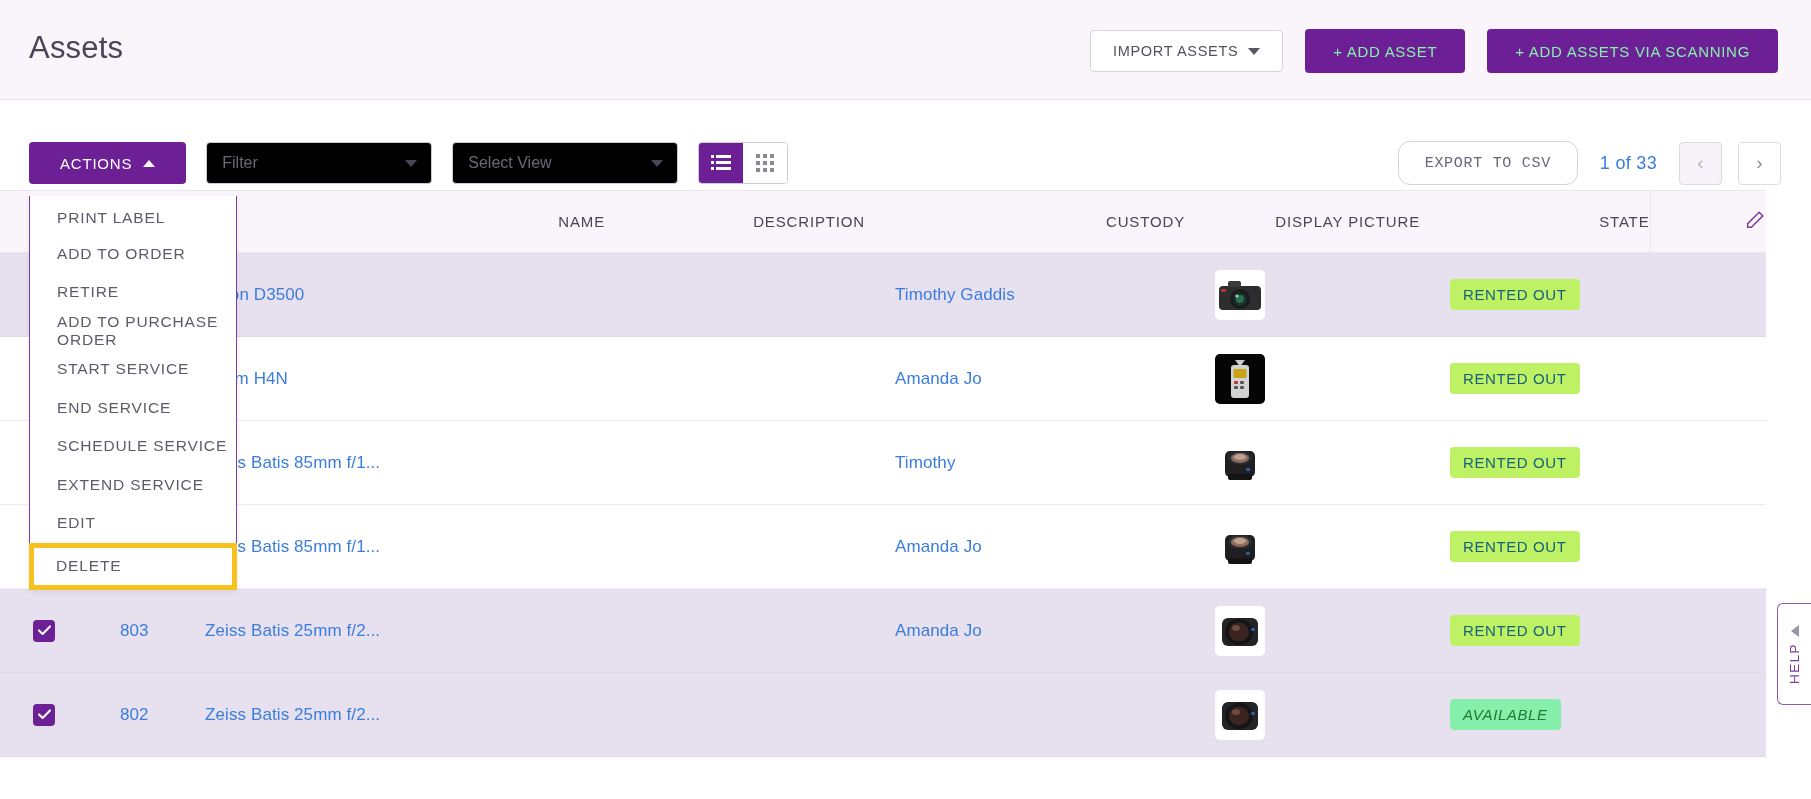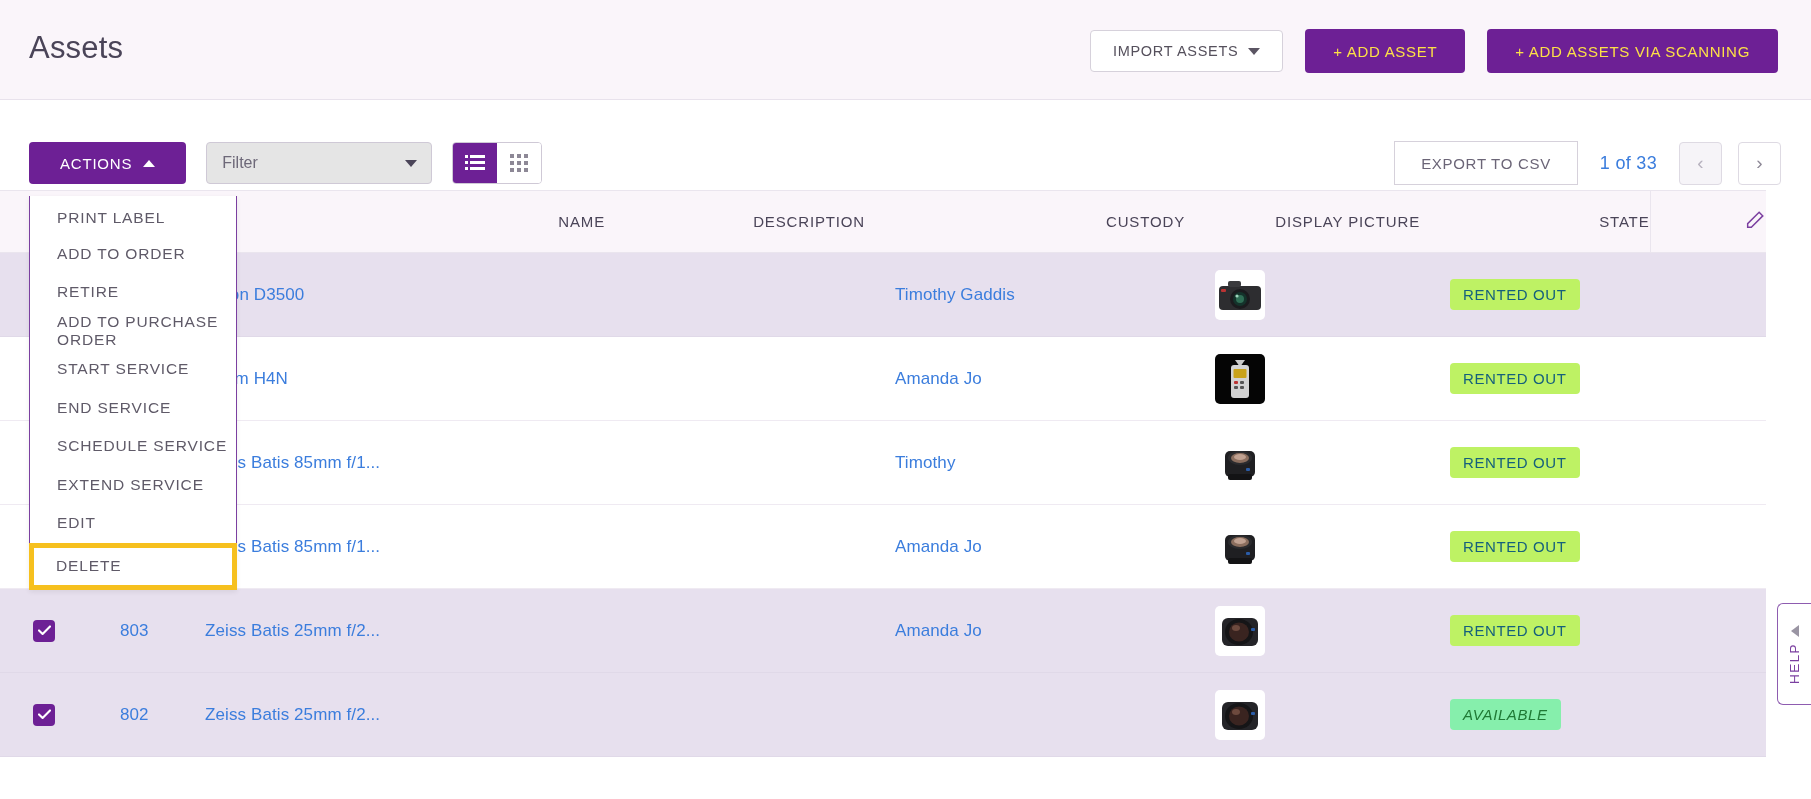--- a/index.html
+++ b/index.html
@@ -66,21 +66,21 @@
     color: #55505c;
     font-size: 14.5px;
     height: 42px;
     padding: 0 22px;
     gap: 10px;
   }
 
   .btn-primary {
     background: #6d2095;
     border-radius: 4px;
-    color: #fde047;
+    color: #86efac;
     font-size: 15px;
     height: 44px;
     padding: 0 28px;
     gap: 9px;
     font-weight: 400;
   }
 
   .caret-down {
     width: 0; height: 0;
     border-left: 6px solid transparent;
@@ -128,21 +128,21 @@
     border-left: 6px solid transparent;
     border-right: 6px solid transparent;
     border-bottom: 7px solid #ffffff;
     display: inline-block;
   }
 
   .select-box {
     position: relative;
     width: 226px;
     height: 42px;
-    background: #e5e5e5;
+    background: #000000;
     border: 1px solid #cfc9d6;
     border-radius: 4px;
     display: flex;
     align-items: center;
     cursor: pointer;
   }
   .select-box .sel-label {
     font-size: 16px;
     color: #6d6878;
     padding-left: 15px;
@@ -177,28 +177,28 @@
     right: 30px;
     top: 41px;
     display: flex;
     align-items: center;
     gap: 16px;
   }
 
   .export-btn {
     background: #ffffff;
     border: 1px solid #d6d1db;
-    border-radius: 0;
+    border-radius: 12px;
     height: 44px;
     padding: 0 26px;
     font-size: 15px;
     color: #6b6577;
     letter-spacing: 0.7px;
     cursor: pointer;
-    font-family: Liberation Sans, sans-serif;
+    font-family: Liberation Mono, monospace;
   }
 
   .page-count {
     font-size: 18px;
     color: #3b7ddd;
     letter-spacing: 0.3px;
     padding: 0 6px;
     text-align: center;
   }
 
@@ -394,20 +394,24 @@
       <button class="actions-btn">
         <span>ACTIONS</span>
         <span class="caret-up-white"></span>
       </button>
 
       <div class="select-box">
         <span class="sel-label">Filter</span>
         <span class="caret-down"></span>
       </div>
 
+      <div class="select-box">
+        <span class="sel-label">Select View</span>
+        <span class="caret-down"></span>
+      </div>
 
       <div class="view-toggle">
         <button class="view-btn active">
           <svg width="20" height="16" viewBox="0 0 20 16">
             <rect x="0" y="0" width="3" height="3" fill="#fff"></rect>
               <rect x="5" y="0" width="15" height="3" fill="#fff"></rect>
             <rect x="0" y="6" width="3" height="3" fill="#fff"></rect>
               <rect x="5" y="6" width="15" height="3" fill="#fff"></rect>
             <rect x="0" y="12" width="3" height="3" fill="#fff"></rect>
               <rect x="5" y="12" width="15" height="3" fill="#fff"></rect>

